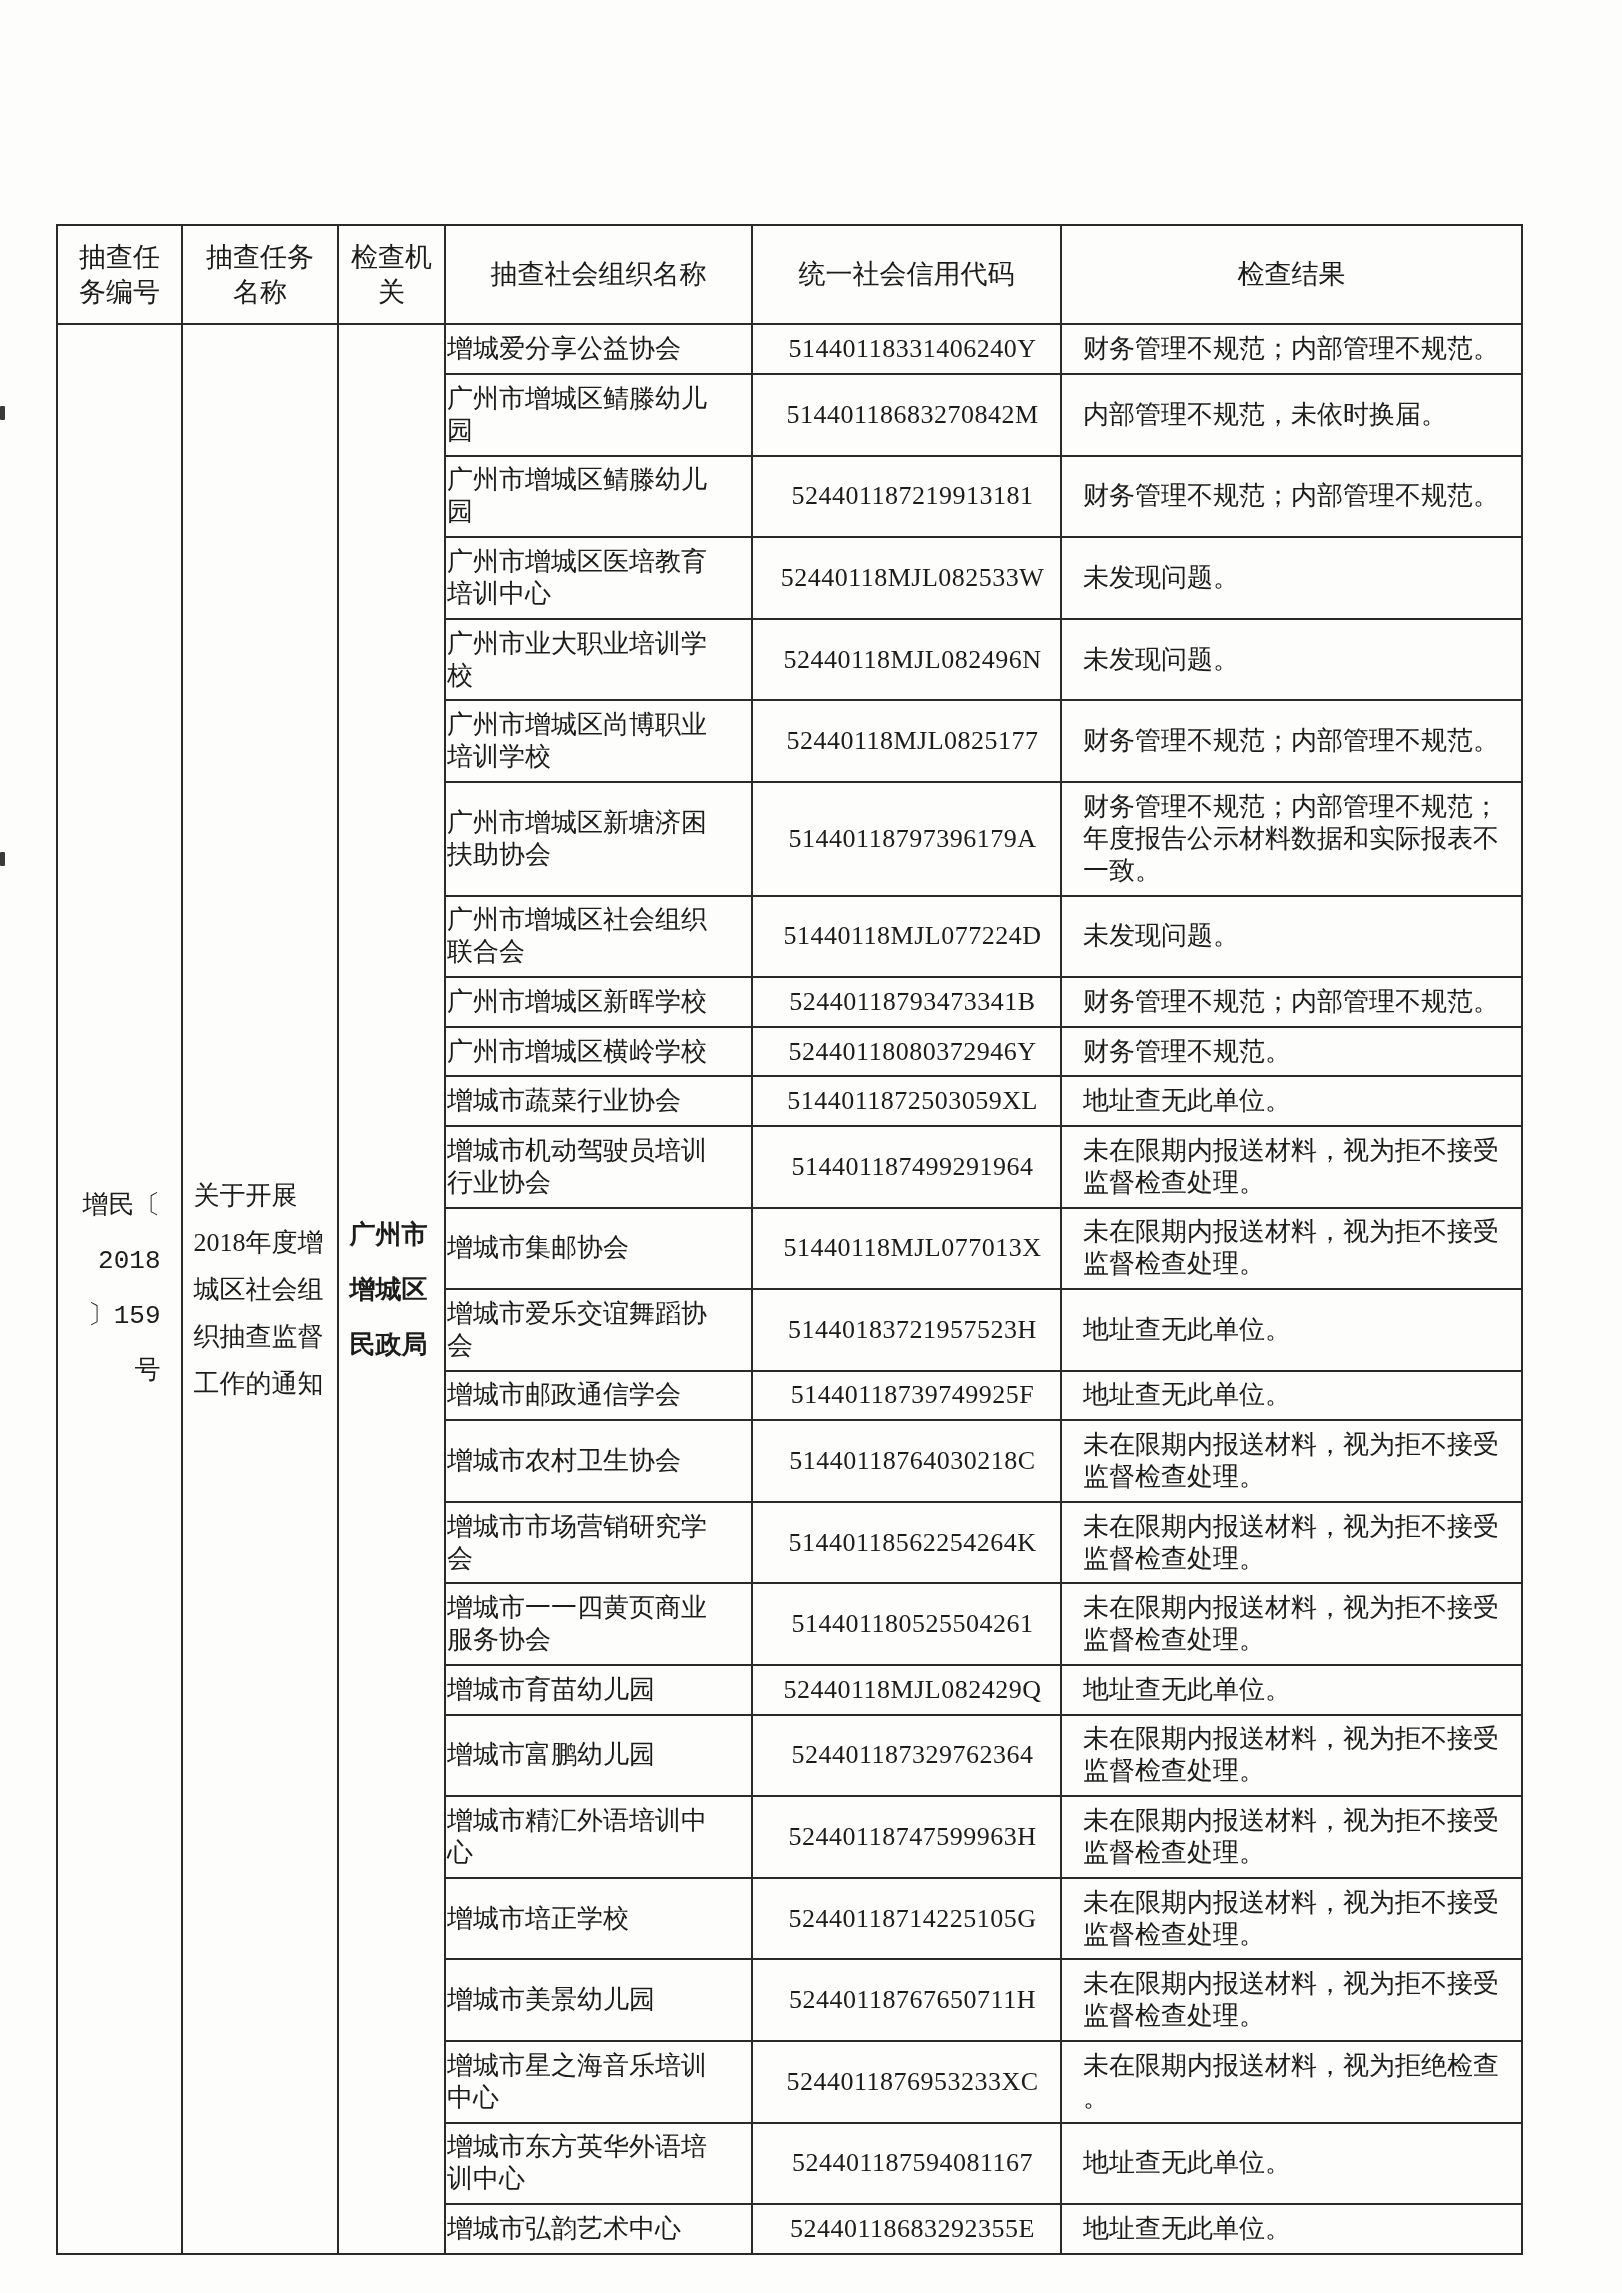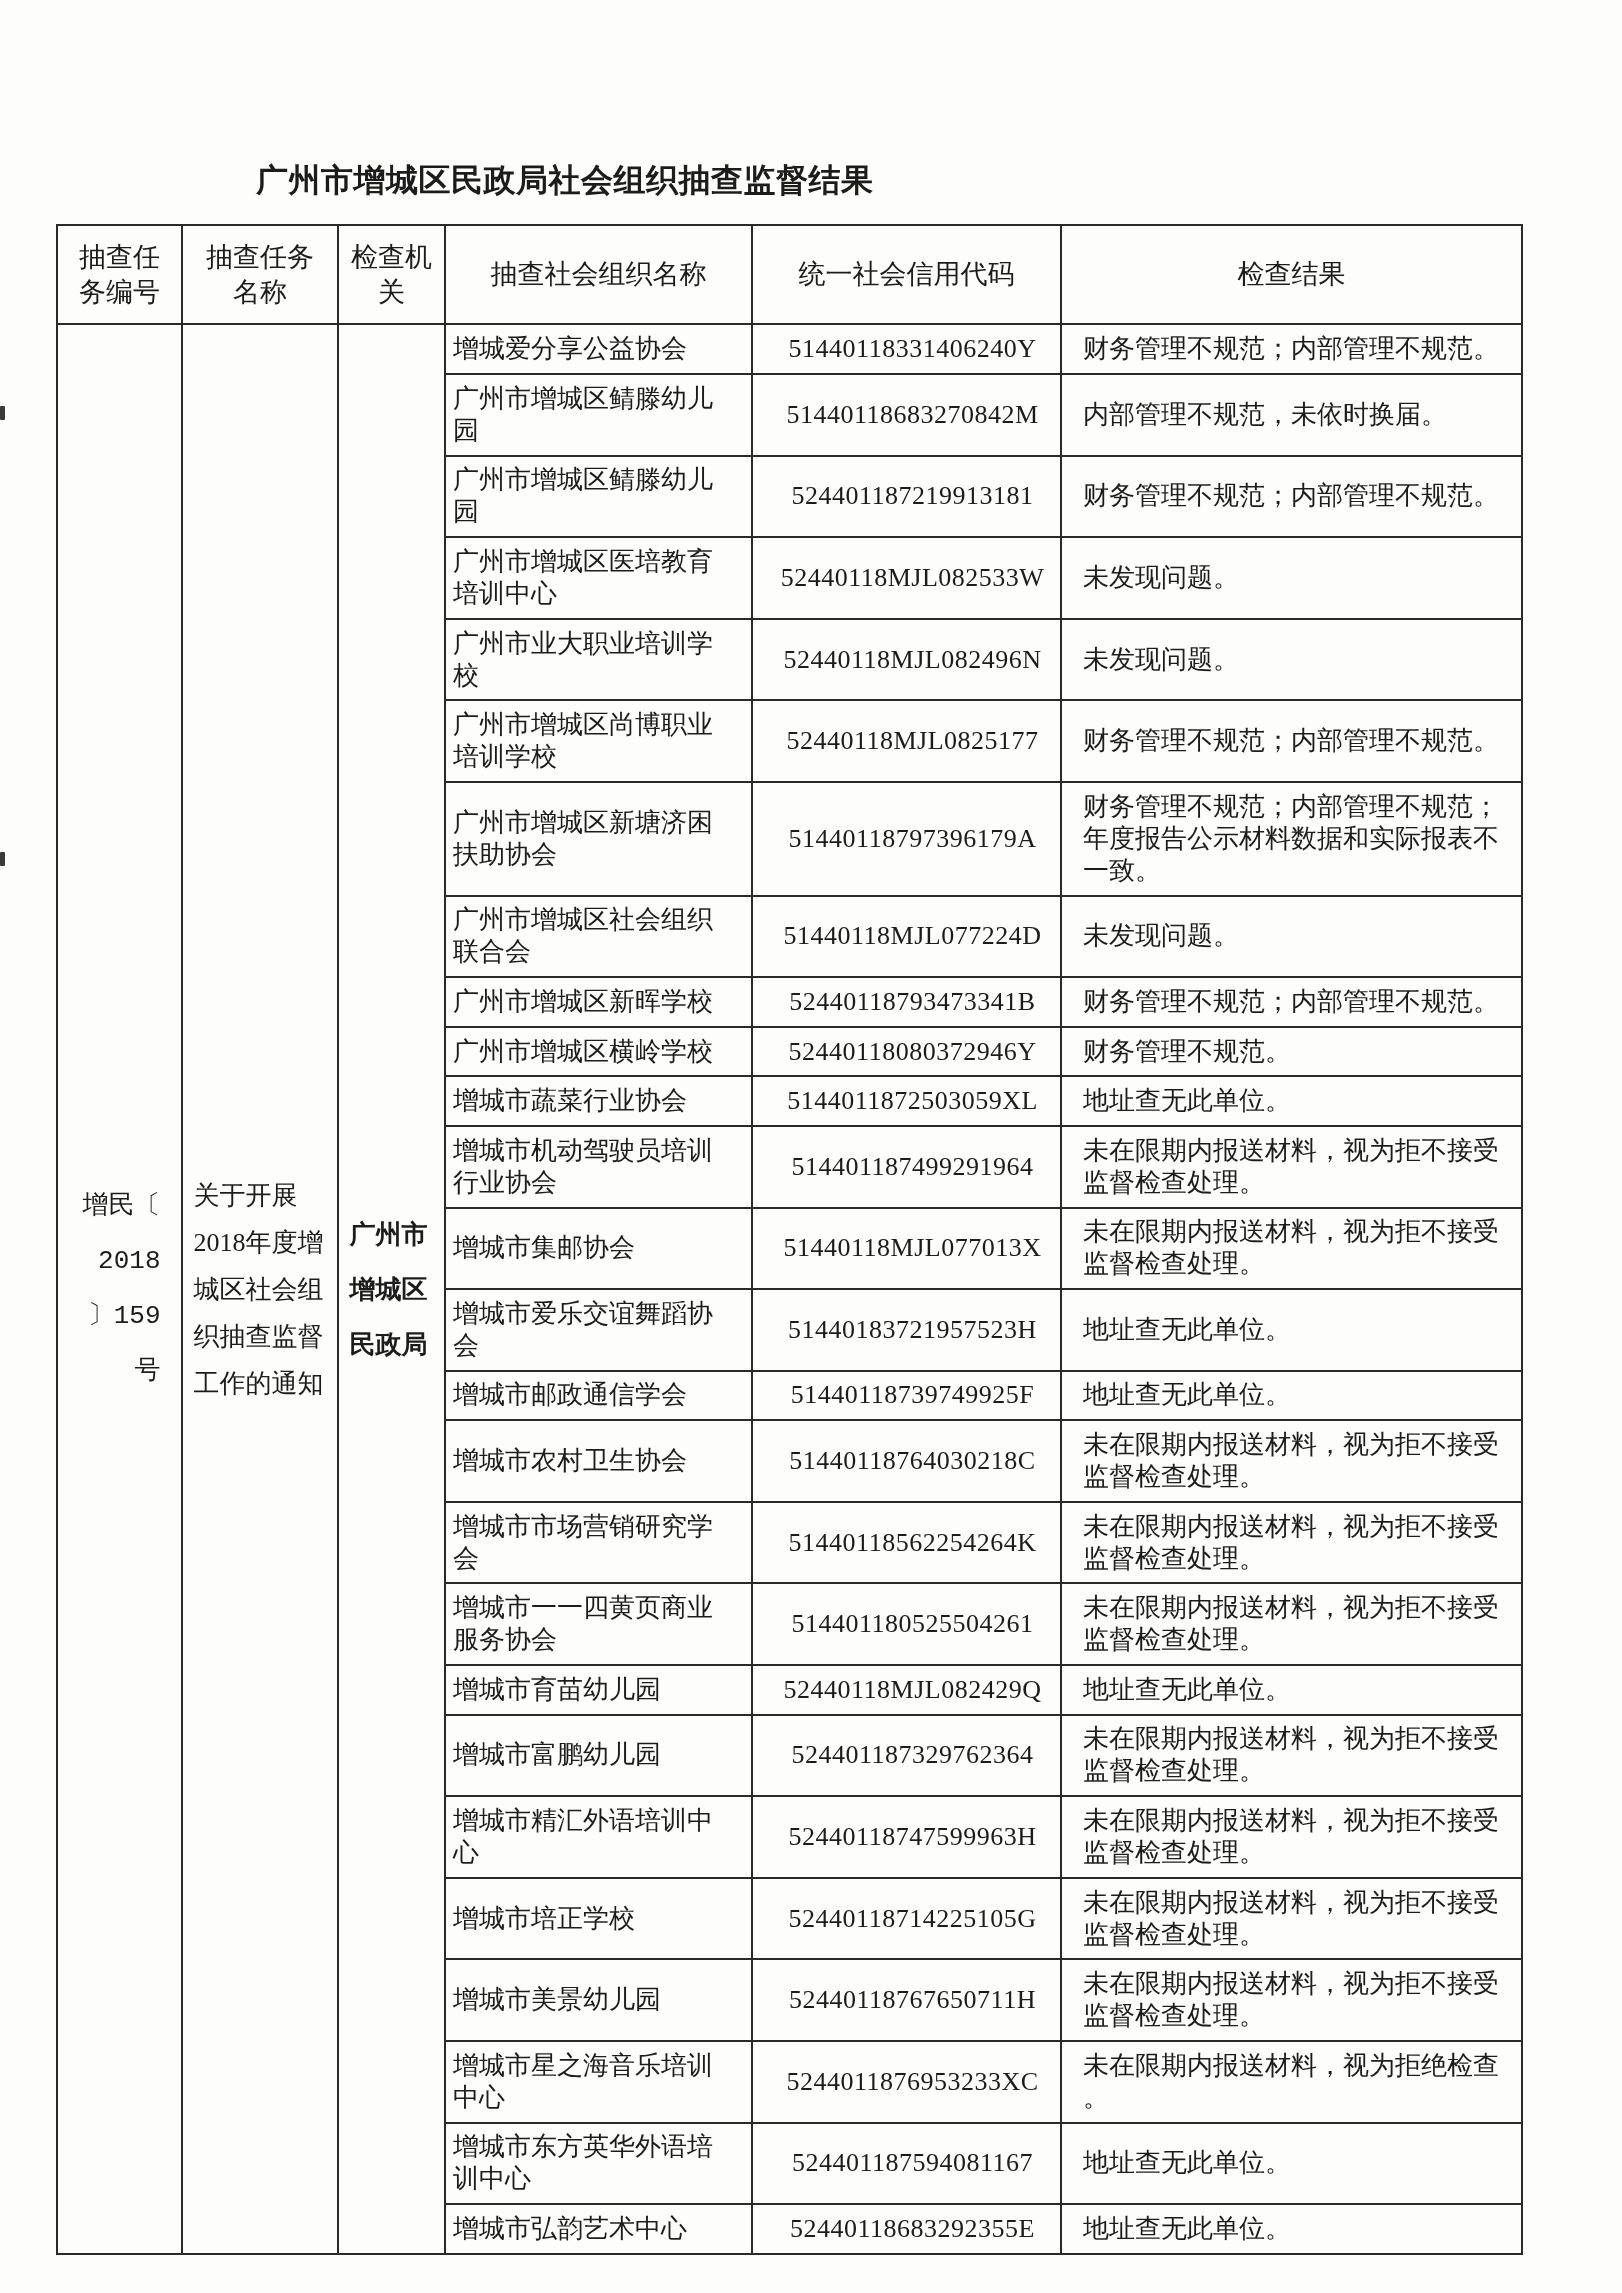--- a/index.html
+++ b/index.html
@@ -82,21 +82,21 @@
     margin: 0 auto;
     line-height: 55px;
     text-align: left;
     font-weight: bold;
   }
   td.cell-org {
     text-align: left;
   }
   .org-inner {
     width: 264px;
-    padding-left: 7px;
+    padding-left: 1px;
     line-height: 32px;
   }
   td.cell-code {
     text-align: center;
     letter-spacing: 0.5px;
     padding-left: 12px;
   }
   td.cell-result {
     text-align: left;
   }
@@ -119,21 +119,20 @@
   .scan-artifact.a2 { top: 852px; }
 </style>
 </head>
 <body>
 
 <div class="page">
 
   <div class="scan-artifact a1"></div>
   <div class="scan-artifact a2"></div>
 
-  <h1 class="doc-title">广州市增城区民政局社会组织抽查监督结果</h1>
 
   <table class="result-table">
     <colgroup>
       <col class="c-taskid">
       <col class="c-taskname">
       <col class="c-inspector">
       <col class="c-org">
       <col class="c-code">
       <col class="c-result">
     </colgroup>

